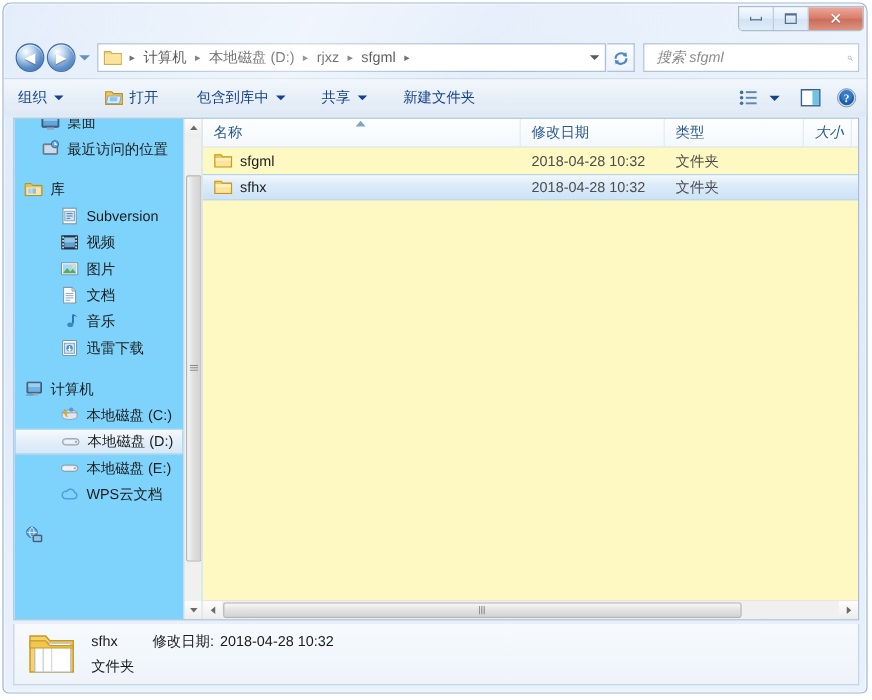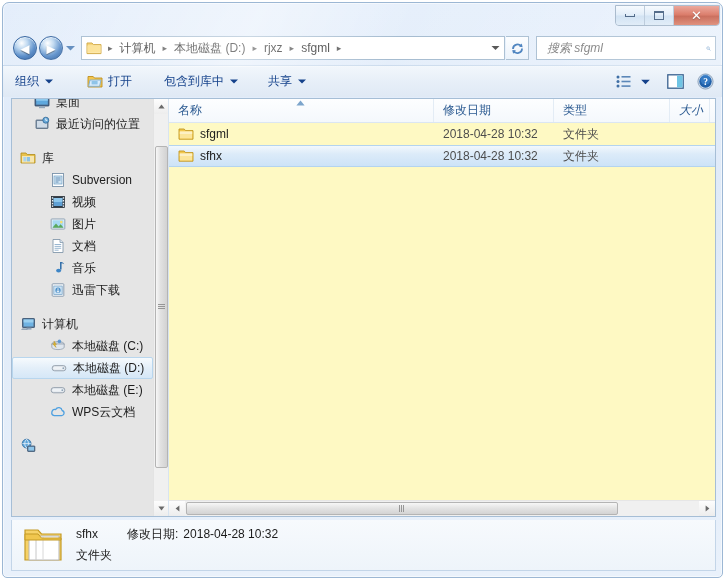--- a/index.html
+++ b/index.html
@@ -148,21 +148,21 @@
     position: absolute; left: 8px; top: 95px; width: 705px; height: 419px;
     background: #ffffff;
     border: 1px solid #a6bed6;
     display: flex;
     overflow: hidden;
   }
 
   
   #navpane {
     width: 156px; height: 100%;
-    background: #e5e5e5;
+    background: #7dd3fc;
     position: relative;
     overflow: hidden;
   }
   #navlist { position: absolute; left: 0; top: -8px; width: 141px; }
   .nav-item {
     display: flex; align-items: center;
     height: 22px; padding-left: 22px;
     font-size: 12px; color: #1c1c1c;
     white-space: nowrap; cursor: default;
   }
@@ -384,20 +384,23 @@
       </svg>
     </div>
 
     <div class="tb-item" style="margin-left:14px;">
       <span>共享</span>
       <svg class="caret" width="8" height="5" viewBox="0 0 8 5">
         <path d="M0 0.5 L4 4.5 L8 0.5 Z" fill="#15428b"></path>
       </svg>
     </div>
 
+    <div class="tb-item" style="margin-left:14px;">
+      <span>新建文件夹</span>
+    </div>
 
     <div class="tb-right">
       <div class="tb-icon-btn">
         <svg width="15" height="13" viewBox="0 0 15 13">
           <circle cx="2" cy="2" r="1.5" fill="#3f6fa5"></circle>
           <circle cx="2" cy="6.5" r="1.5" fill="#3f6fa5"></circle>
           <circle cx="2" cy="11" r="1.5" fill="#3f6fa5"></circle>
           <rect x="5.5" y="1" width="9" height="1.6" fill="#5b87b8"></rect>
           <rect x="5.5" y="5.7" width="9" height="1.6" fill="#5b87b8"></rect>
           <rect x="5.5" y="10.3" width="9" height="1.6" fill="#5b87b8"></rect>

